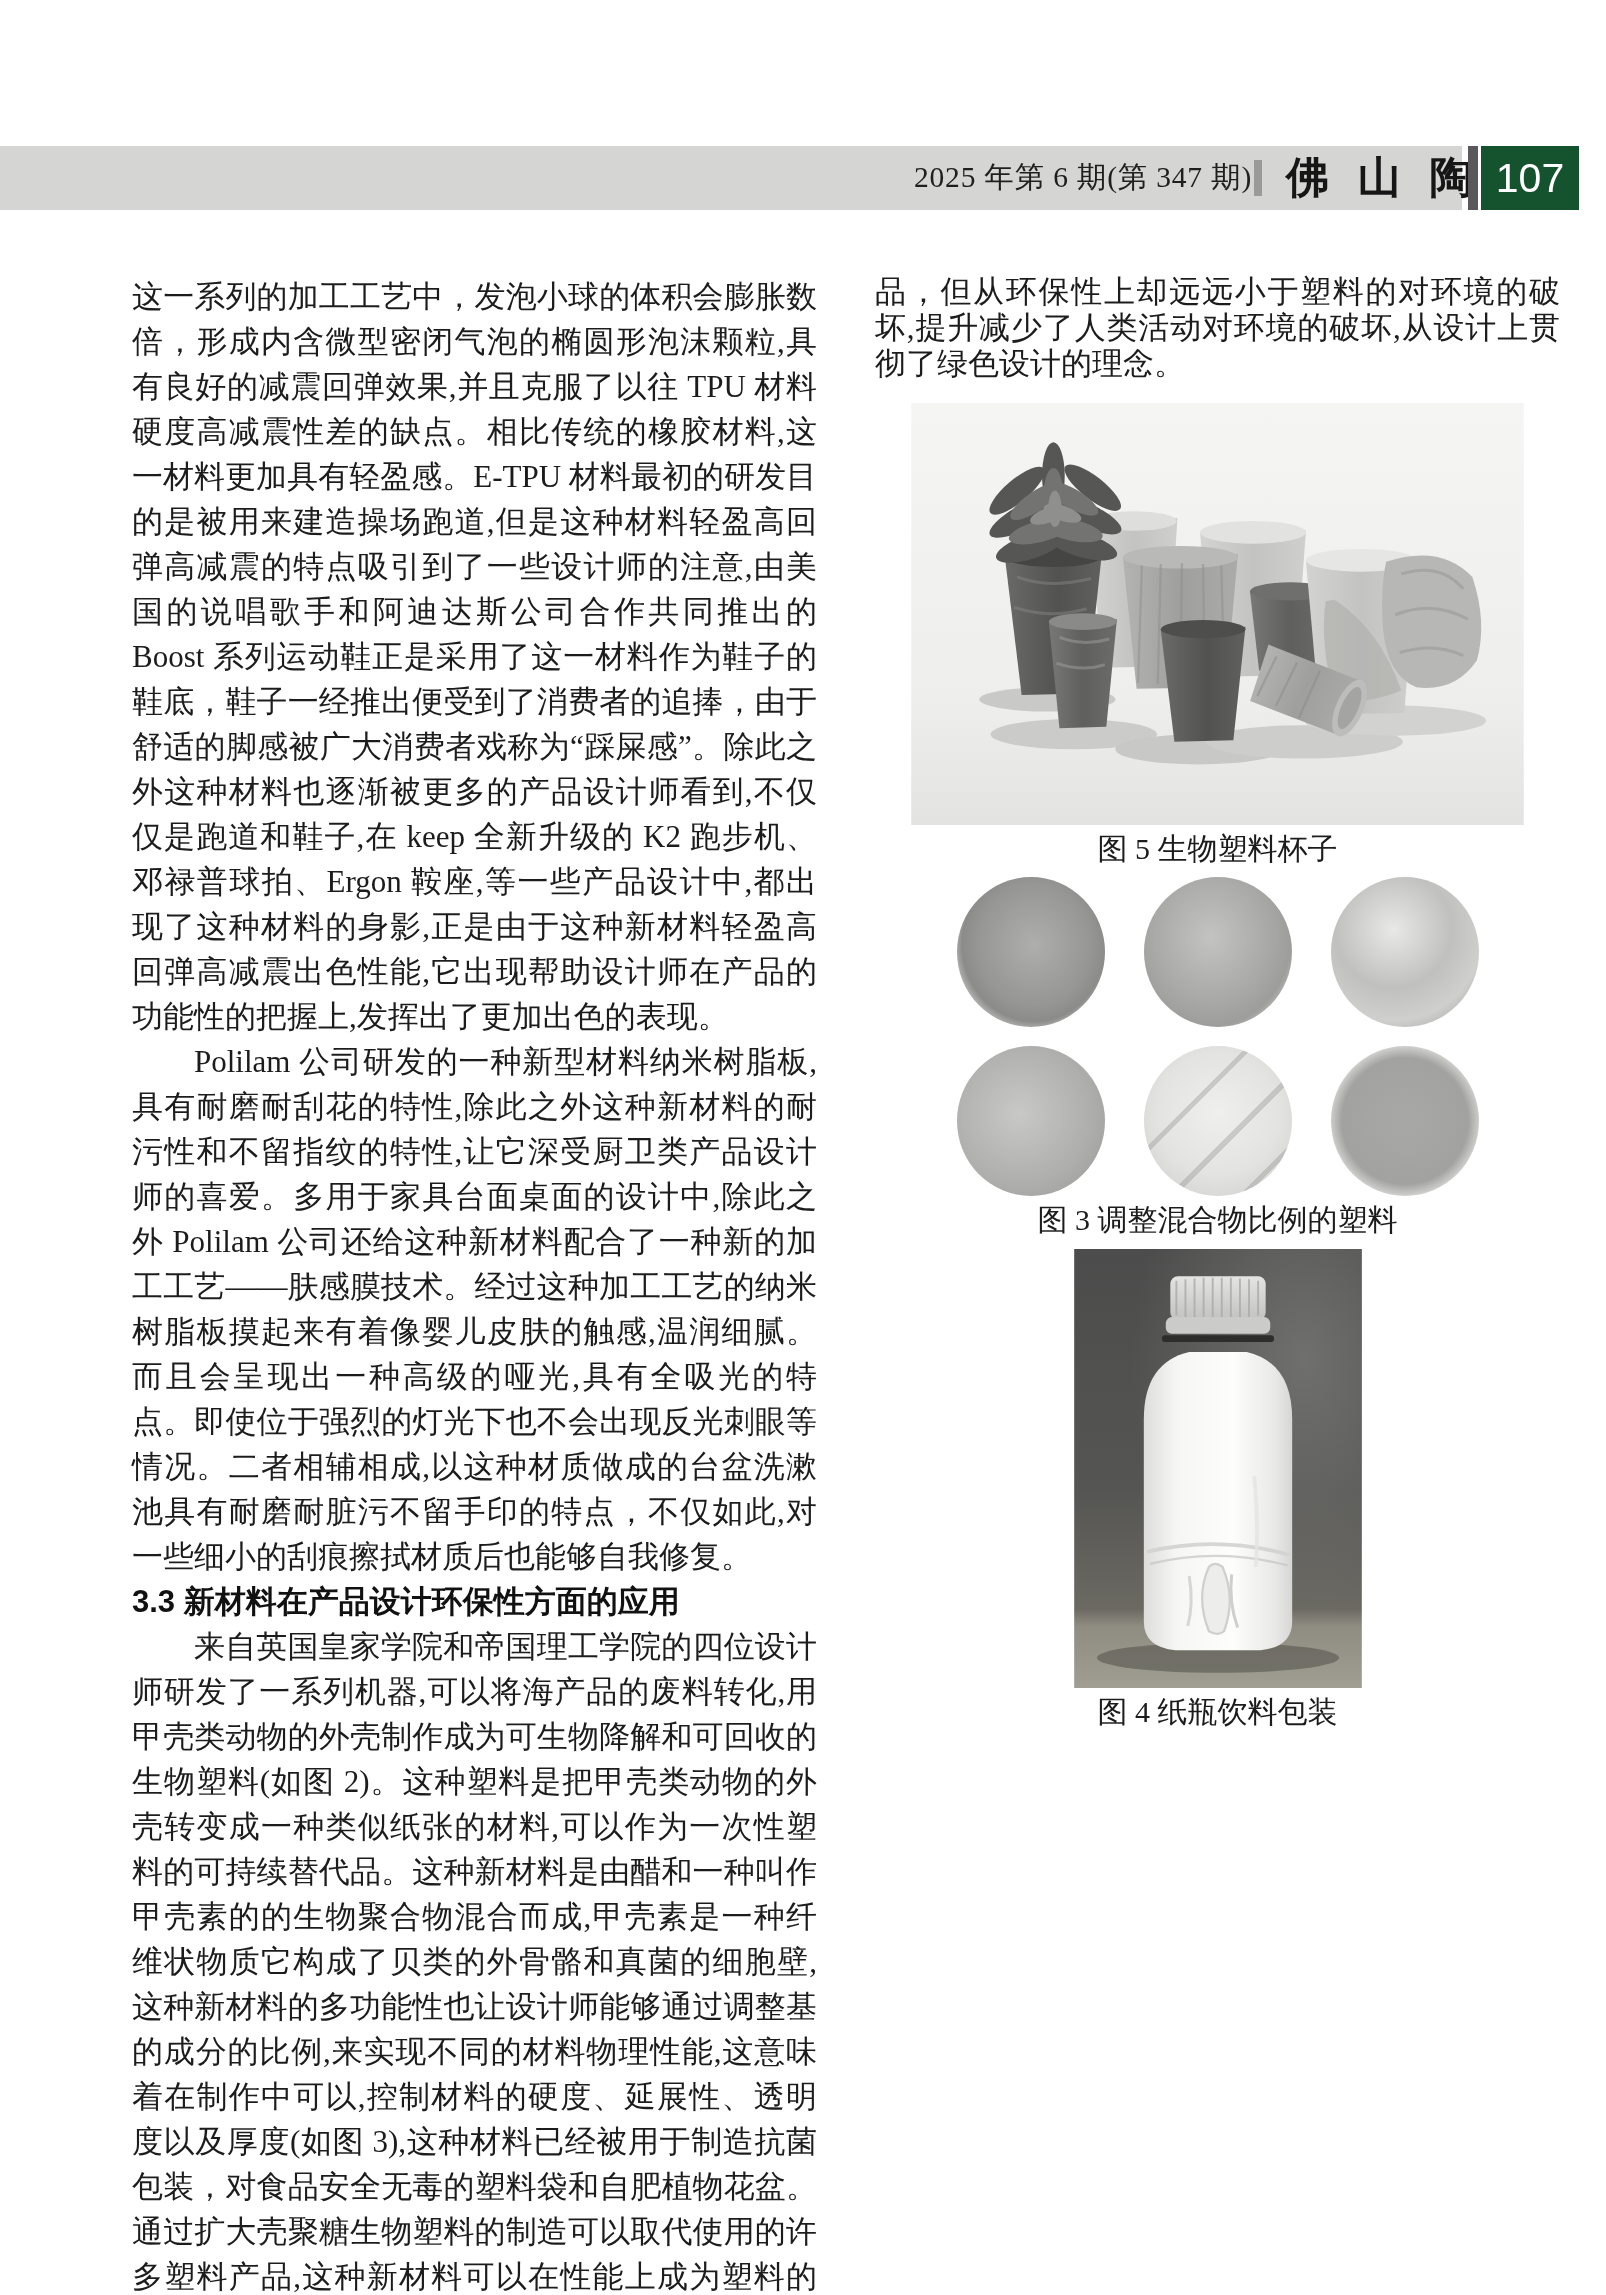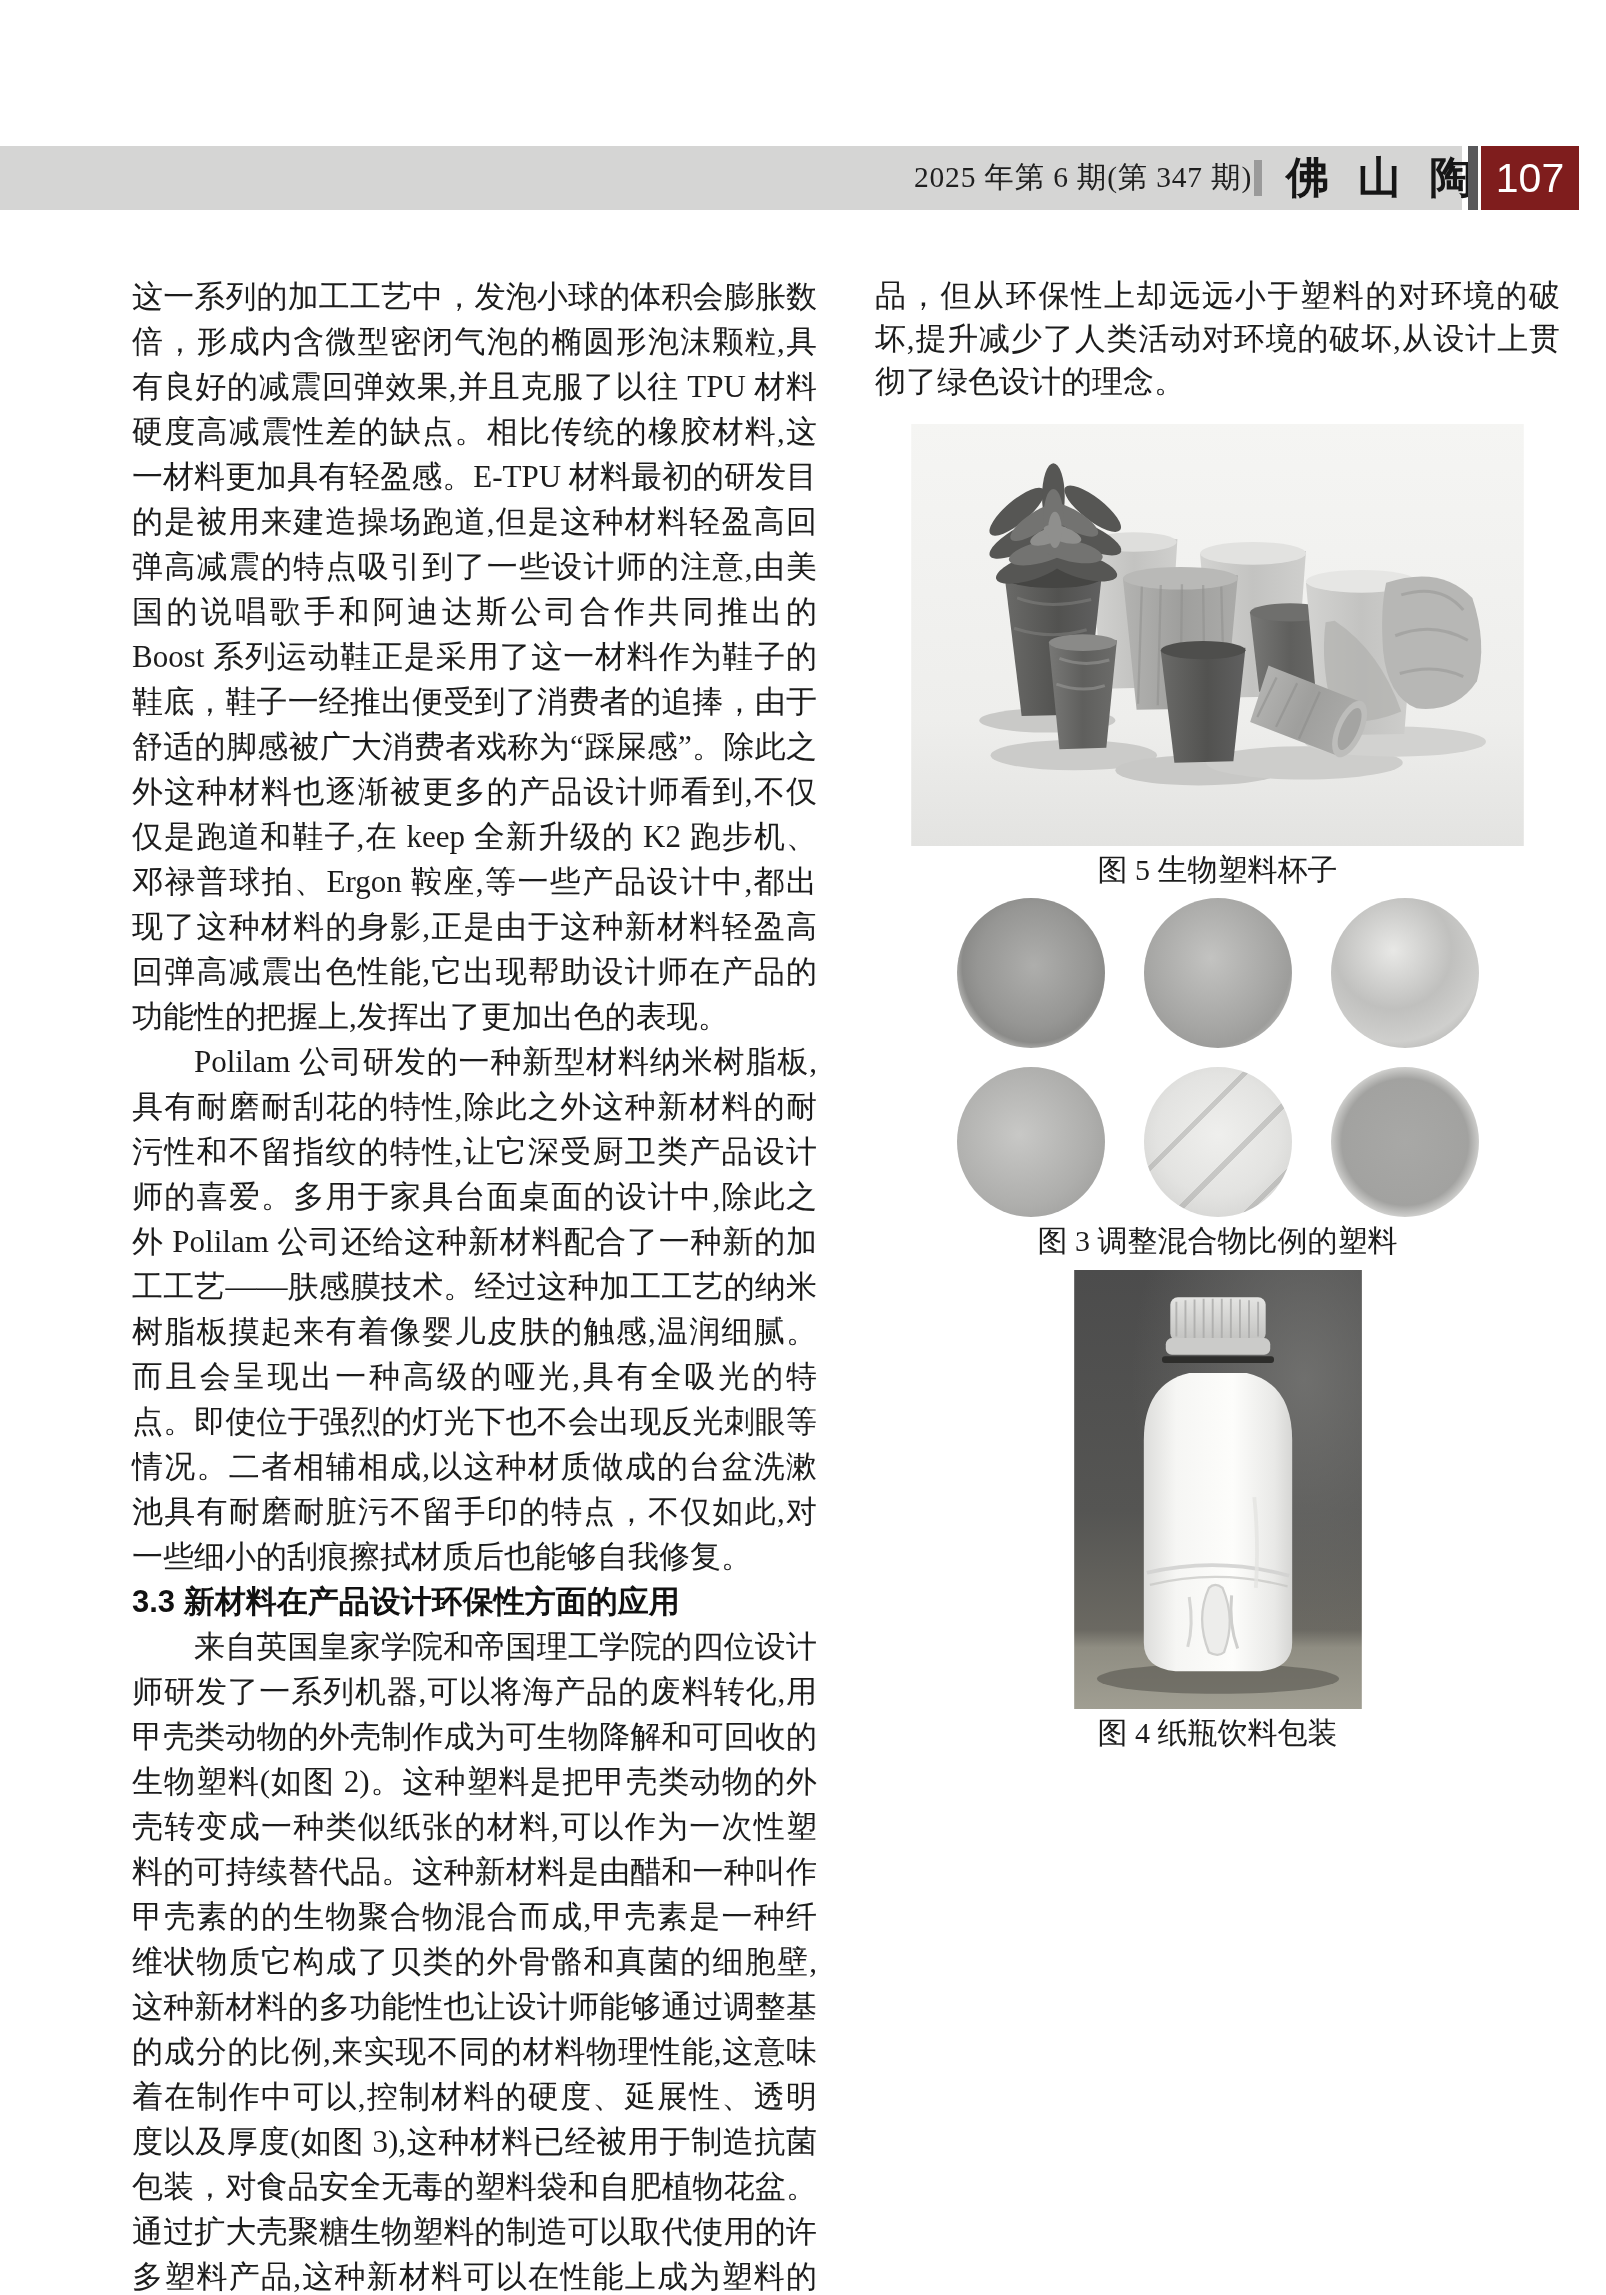--- a/index.html
+++ b/index.html
@@ -6,21 +6,21 @@
   body{
     width:1606px;height:2295px;position:relative;background:#ffffff;
     font-family:"Liberation Serif", serif;color:#1c1c1c;
     -webkit-font-smoothing:antialiased;
   }
   
   .header{position:absolute;top:146px;left:0;width:1470px;height:64px;}
   .band-light{position:absolute;left:0;top:0;width:1462px;height:64px;background:#d5d5d4;}
   .band-strip{position:absolute;left:1468px;top:0;width:9.8px;height:64px;background:#59595b;}
   .page-box{
-    position:absolute;left:1481px;top:0;width:98px;height:64px;background:#7f1d1d;
+    position:absolute;left:1481px;top:0;width:98px;height:64px;background:#14532d;
     display:flex;align-items:center;justify-content:center;
     color:#ffffff;font-size:41px;font-family:"Liberation Sans", sans-serif;
   }
   .issue{
     position:absolute;left:914px;top:0;height:64px;display:flex;align-items:center;
     font-size:29.5px;letter-spacing:0.8px;color:#1f1f1f;white-space:nowrap;
   }
   .vbar{position:absolute;left:1254px;top:14.4px;width:8.3px;height:36px;background:#9a9a9a;}
   .journal{
     position:absolute;left:1286px;top:0;height:64px;display:flex;align-items:center;
@@ -31,21 +31,21 @@
     position:absolute;top:274px;left:132px;width:1428px;
     display:flex;gap:58px;
   }
   .col{width:685px;font-size:31px;line-height:45px;text-align:justify;}
   .col p{margin:0;word-break:break-word;}
   .indent{text-indent:2em;}
   .sec-heading{
     margin:0;font-size:31px;line-height:45px;font-weight:bold;
     font-family:Liberation Sans, sans-serif;color:#111;text-align:left;
   }
-  .col-right p{line-height:43px;}
+  .col-right p{line-height:36px;}
   
   figure{margin:0;text-align:center;}
   figcaption{font-size:30px;line-height:47px;color:#1c1c1c;text-align:center;}
   .fig2-wrap{margin-top:21px;}
   .fig3-grid{
     width:522px;margin:4.5px auto 0 auto;
     display:grid;grid-template-columns:repeat(3,148px);grid-column-gap:39px;grid-row-gap:19.7px;
     justify-content:center;
   }
   .disc{width:148px;height:150px;border-radius:50%;}

